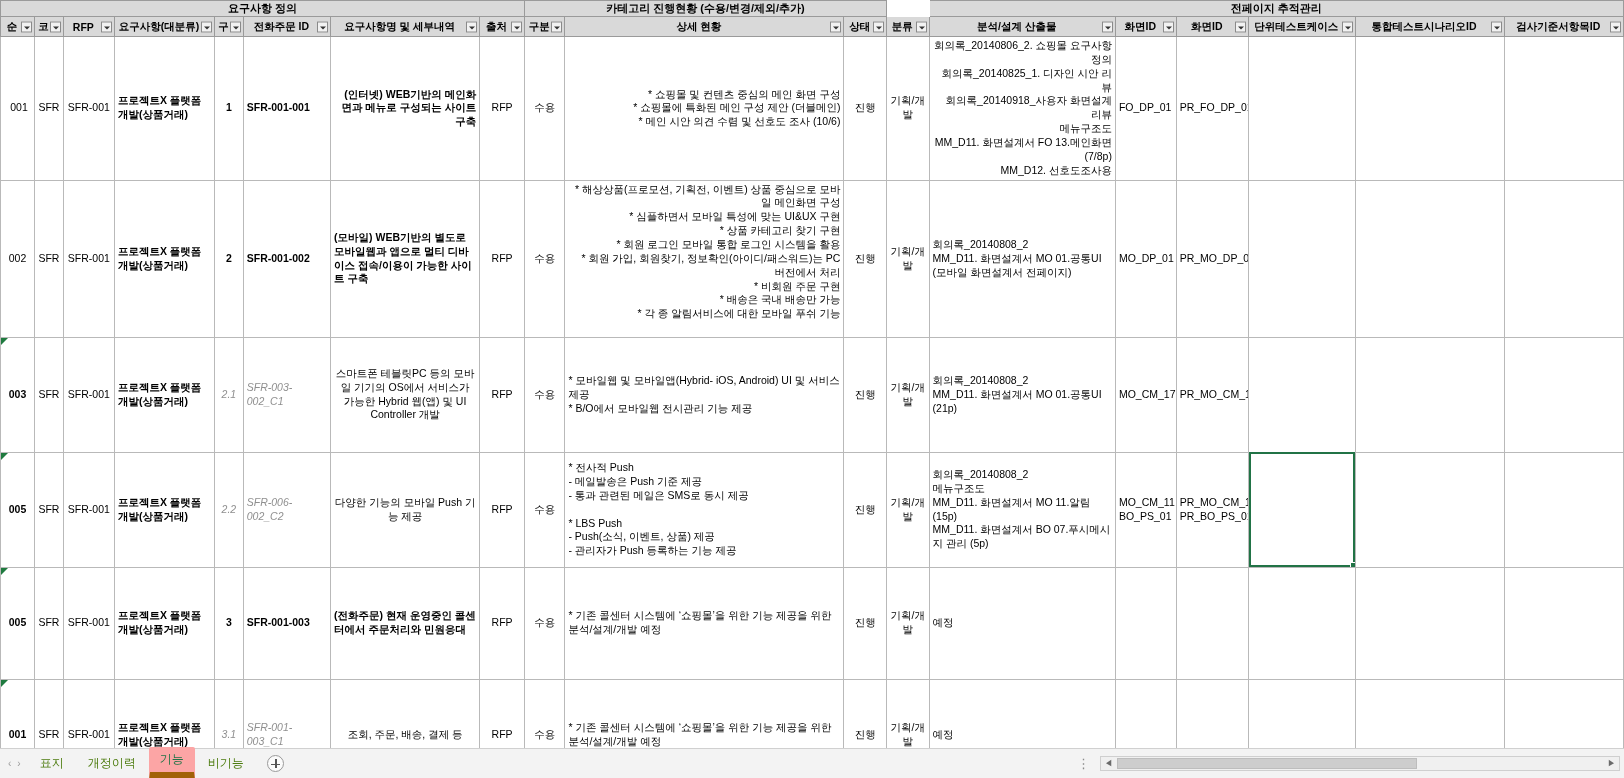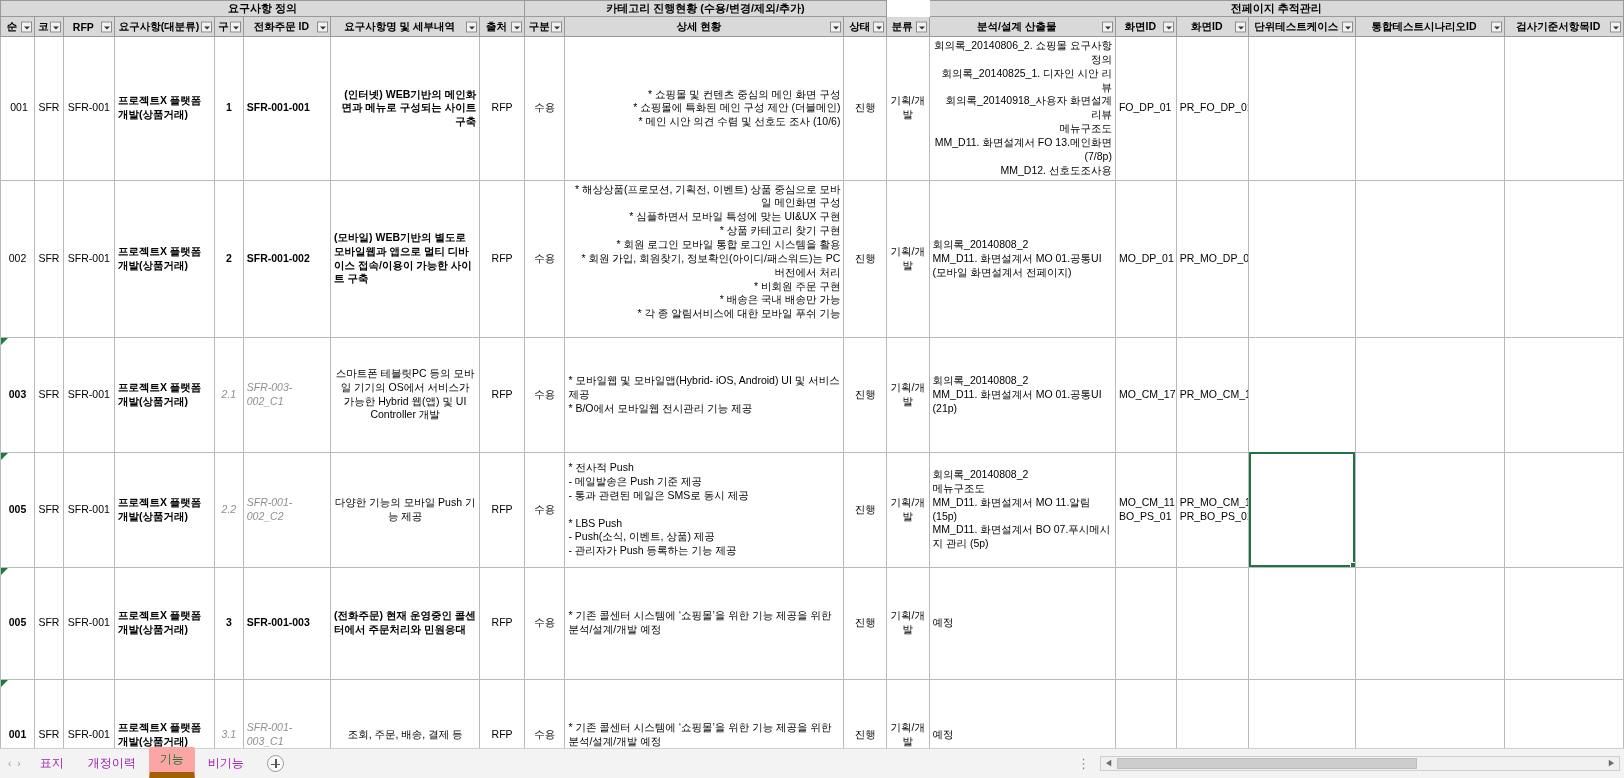--- a/index.html
+++ b/index.html
@@ -125,21 +125,21 @@
     display: flex;
     align-items: center;
     padding: 0 4px;
     gap: 2px;
     font-size: 12px;
   }
   .navbtns { display: flex; gap: 6px; padding: 0 6px 0 4px; color: #9b9b9b; }
   .navbtns span { font-size: 10px; cursor: pointer; }
   .tab {
     padding: 3px 10px 4px;
-    color: #a21caf;
+    color: #4d7c0f;
     cursor: pointer;
     border: 1px solid transparent;
     border-radius: 2px 2px 0 0;
     white-space: nowrap;
   }
   .tab.active {
     color: #217346;
     font-weight: normal;
     border-bottom: 8px solid #a16207;
     background: #fca5a5;
@@ -448,21 +448,21 @@
           <td class="c">
               <div class="cell">SFR-001</div>
             </td>
           <td class="l">
               <div class="cell bold">프로젝트X 플랫폼 개발(상품거래)</div>
             </td>
           <td class="c">
               <div class="cell gray italic">2.2</div>
             </td>
           <td class="l">
-              <div class="cell gray italic">SFR-001-002_C2</div>
+              <div class="cell gray italic">SFR-006-002_C2</div>
             </td>
           <td class="c">
               <div class="cell">다양한 기능의 모바일 Push 기능 제공</div>
             </td>
           <td class="c">
               <div class="cell">RFP</div>
             </td>
           <td class="c">
               <div class="cell">수용</div>
             </td>

